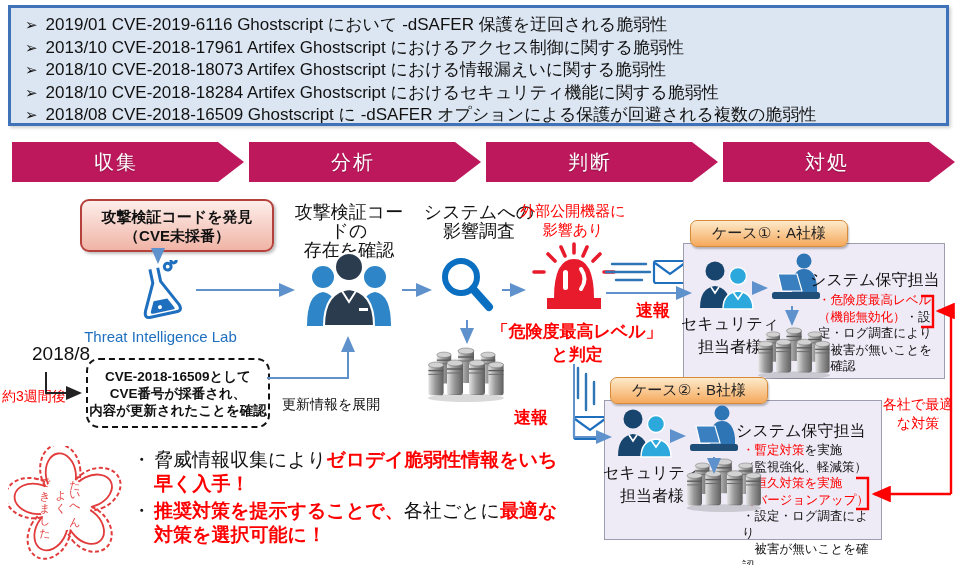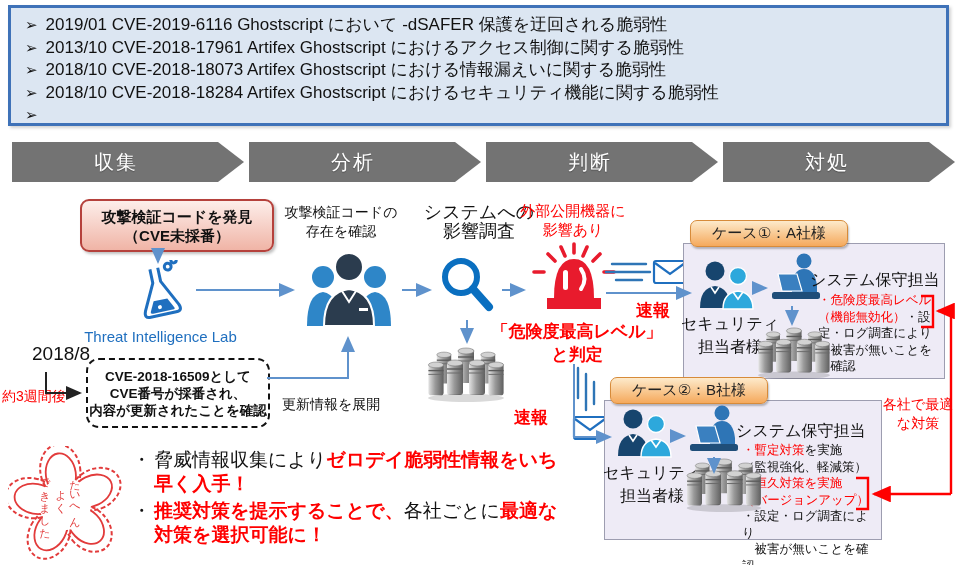--- a/index.html
+++ b/index.html
@@ -12,21 +12,21 @@
   .blk{color:#111;}
   .rb{color:#f00;font-weight:bold;}
 
   
   #topbox{left:8px;top:5px;width:941px;height:121px;background:#dce6f2;border:3px solid #3f72b8;
           box-sizing:border-box;padding:6px 10px 0 14px;box-shadow:2px 2px 3px rgba(0,0,0,.18);}
   .cve-row{display:flex;align-items:baseline;font-size:17px;color:#111;line-height:22.5px;}
   .cve-bullet{margin-right:8px;font-size:15px;}
 
   
-  .chev{top:142px;width:232px;height:40px;background:#737373;color:#fff;font-size:20px;
+  .chev{top:142px;width:232px;height:40px;background:#be185d;color:#fff;font-size:20px;
         display:flex;align-items:center;justify-content:center;padding-right:24px;box-sizing:border-box;
         clip-path:polygon(0 0,calc(100% - 26px) 0,100% 50%,calc(100% - 26px) 100%,0 100%);
         text-shadow:0 1px 1px rgba(0,0,0,.3);letter-spacing:2px;filter:drop-shadow(0 2px 2px rgba(0,0,0,.3));}
 
   
   #discovery{left:80px;top:199px;width:190px;height:49px;border:2px solid #b5413c;border-radius:9px;
              background:linear-gradient(#fdeeea,#f0b4a6);display:flex;align-items:center;justify-content:center;
              font-weight:bold;font-size:15px;color:#111;box-shadow:2px 2px 3px rgba(0,0,0,.25);line-height:19px;}
   #cvebox{left:86px;top:358px;width:180px;height:66px;border:2.5px dashed #111;border-radius:13px;background:#fff;
           display:flex;align-items:center;justify-content:center;font-weight:bold;font-size:13.5px;color:#111;line-height:17px;}
@@ -104,20 +104,21 @@
     <div class="cve-row">
         <span class="cve-bullet">➢</span>
         <span>2018/10 CVE-2018-18073 Artifex Ghostscript における情報漏えいに関する脆弱性</span>
       </div>
     <div class="cve-row">
         <span class="cve-bullet">➢</span>
         <span>2018/10 CVE-2018-18284 Artifex Ghostscript におけるセキュリティ機能に関する脆弱性</span>
       </div>
     <div class="cve-row">
         <span class="cve-bullet">➢</span>
+        <span>2018/08 CVE-2018-16509 Ghostscript に -dSAFER オプションによる保護が回避される複数の脆弱性</span>
       </div>
   </div>
 
   <div class="abs chev" style="left:12px">収集</div>
   <div class="abs chev" style="left:486px">判断</div>
   <div class="abs chev" style="left:249px">分析</div>
   <div id="discovery" class="abs ctr pre">攻撃検証コードを発見
 （CVE未採番）</div>
 
   <div class="abs chev" style="left:723px">対処</div>
@@ -133,21 +134,21 @@
   </svg>
   <div class="abs ctr bluetxt" style="left:58px;top:328px;width:205px;font-size:15px">Threat Intelligence Lab</div>
 
   <div class="abs" style="left:32px;top:343px;font-size:19px;color:#111">2018/8</div>
   <div class="abs red" style="left:2px;top:388px;font-size:14px">約3週間後</div>
   <div id="cvebox" class="abs ctr pre">CVE-2018-16509として
 CVE番号が採番され、
 内容が更新されたことを確認</div>
   <div class="abs lbl" style="left:282px;top:396px;font-size:14px">更新情報を展開</div>
 
-  <div class="abs ctr pre lbl" style="left:280px;top:203px;width:122px;font-size:14px;line-height:19px">攻撃検証コードの
+  <div class="abs ctr pre lbl" style="left:288px;top:203px;width:122px;font-size:18px;line-height:19px">攻撃検証コードの
 存在を確認</div>
   <svg class="abs" style="left:301px;top:250px" width="96" height="80" viewBox="0 0 96 80">
     <circle cx="22" cy="27" r="11" fill="#2e86c8"></circle>
     <path d="M6,76 Q6,44 22,42 Q38,44 38,76 Z" fill="#2e86c8"></path>
     <circle cx="74" cy="27" r="11" fill="#2e86c8"></circle>
     <path d="M58,76 Q58,44 74,42 Q90,44 90,76 Z" fill="#2e86c8"></path>
     <circle cx="48" cy="17" r="14" fill="#2b3c4e" stroke="#fff" stroke-width="2"></circle>
     <path d="M23,76 Q23,42 48,39 Q73,42 73,76 Z" fill="#2b3c4e" stroke="#fff" stroke-width="2"></path>
     <path d="M41,41 L48,52 L55,41" fill="none" stroke="#fff" stroke-width="2"></path>
     <rect x="58" y="58" width="9" height="3" fill="#fff"></rect>

